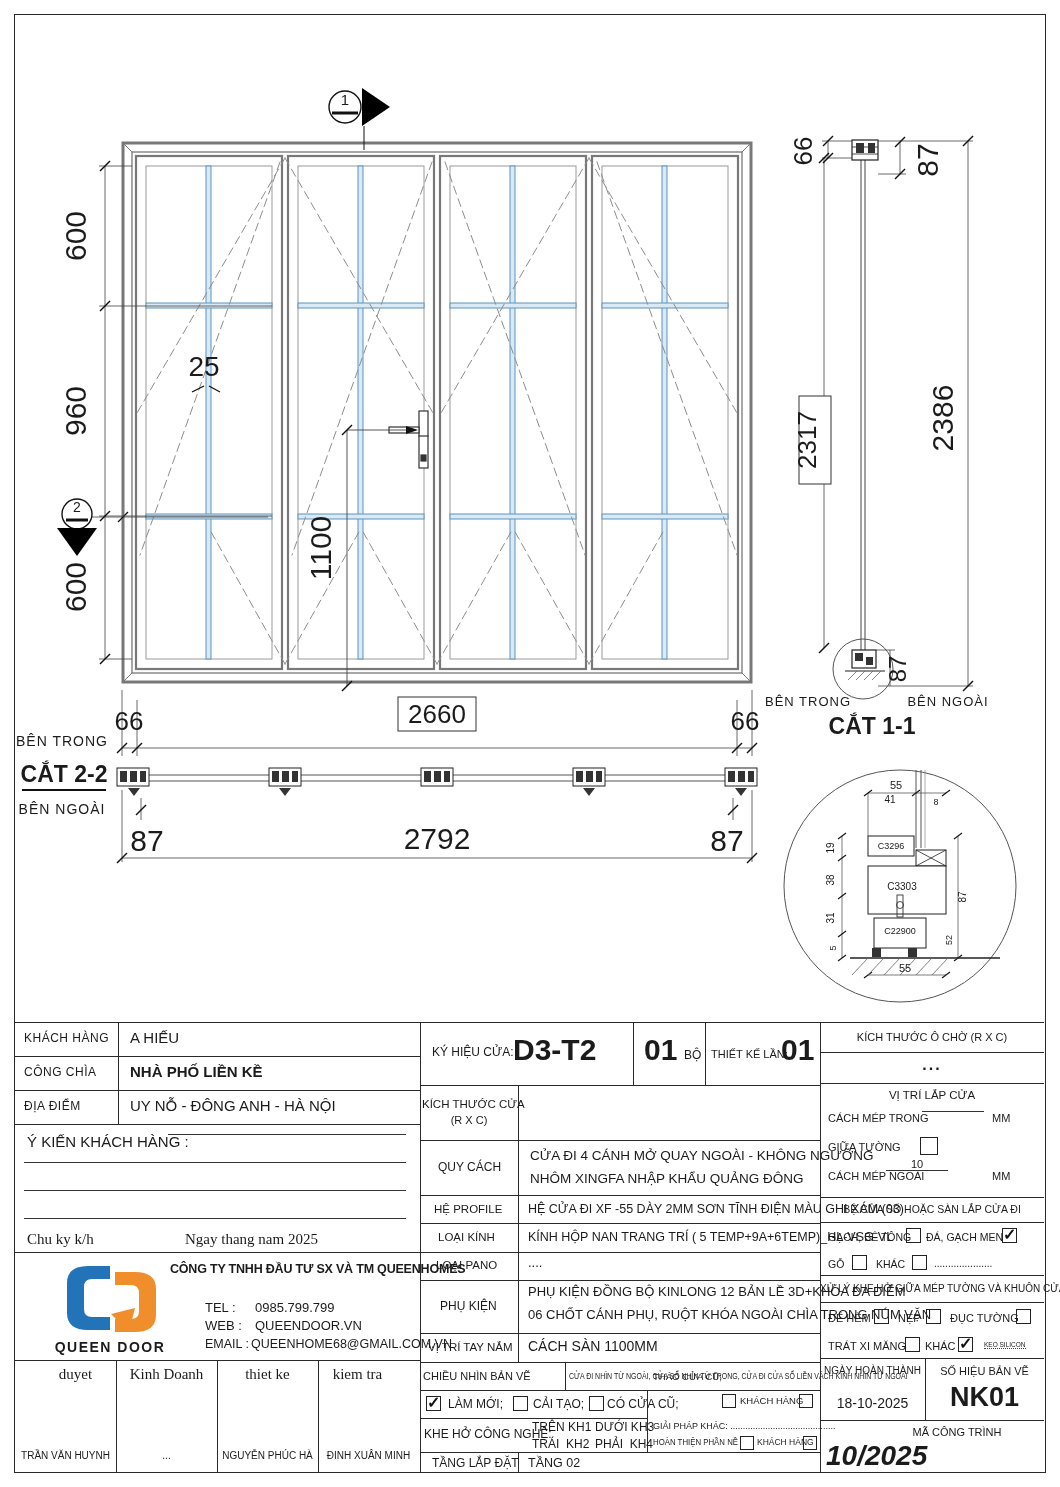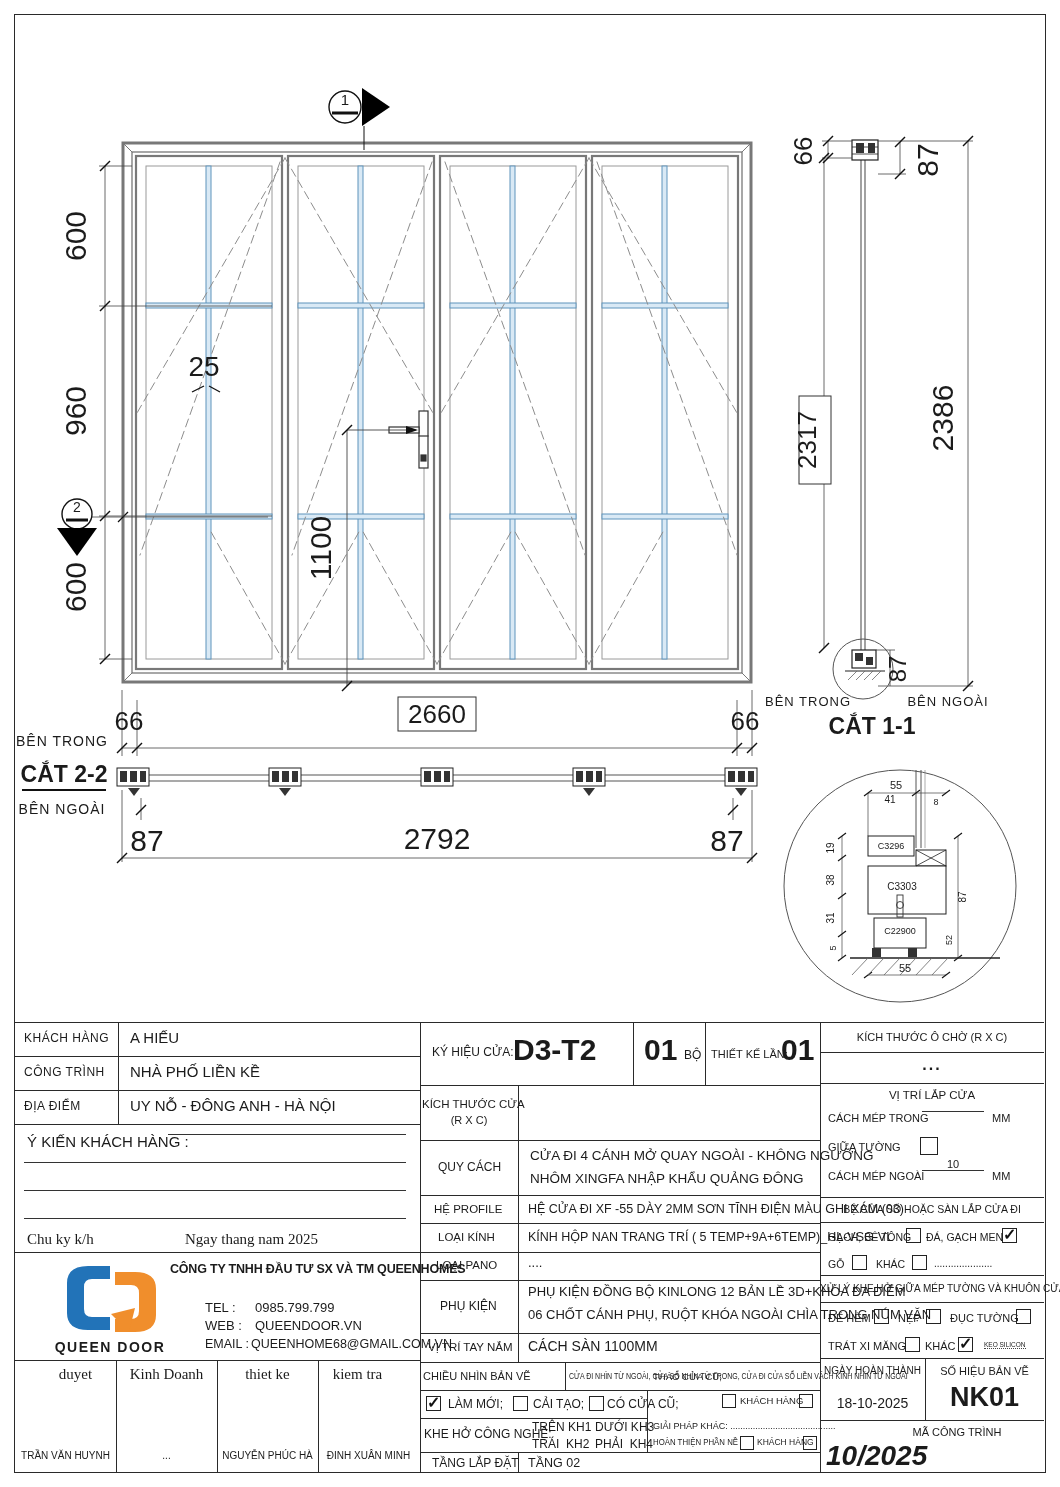--- a/index.html
+++ b/index.html
@@ -382,22 +382,22 @@
   <div class="hl" style="left:820px;top:1197px;width:224px;"></div>
   <div class="hl" style="left:820px;top:1222px;width:224px;"></div>
   <div class="hl" style="left:820px;top:1275px;width:224px;"></div>
   <div class="hl" style="left:820px;top:1302px;width:224px;"></div>
   <div class="hl" style="left:820px;top:1358px;width:224px;"></div>
   <div class="hl" style="left:820px;top:1420px;width:224px;"></div>
   <div class="vl" style="left:925px;top:1358px;height:62px;"></div>
 
   <div class="lbl" style="left:24px;top:1032px;font-size:12px;letter-spacing:.5px;">KHÁCH HÀNG</div>
   <div class="lbl" style="left:130px;top:1029px;font-size:15px;">A HIẾU</div>
-  <div class="lbl" style="left:24px;top:1066px;font-size:12px;letter-spacing:.5px;">CÔNG TRÌNH</div>
-  <div class="lbl" style="left:130px;top:1063px;font-size:15px;">NHÀ PHỐ LIỀN KỀ</div>
+  <div class="lbl" style="left:24px;top:1066px;font-size:12px;letter-spacing:.5px;">CÔNG CHÌA</div>
+  <div class="lbl" style="left:130px;top:1063px;font-size:15px;font-weight:bold;">NHÀ PHỐ LIỀN KỀ</div>
   <div class="lbl" style="left:24px;top:1100px;font-size:12px;letter-spacing:.5px;">ĐỊA ĐIỂM</div>
   <div class="lbl" style="left:130px;top:1097px;font-size:15px;">UY NỖ - ĐÔNG ANH - HÀ NỘI</div>
 
   <div class="lbl" style="left:27px;top:1133px;font-size:15px;">Ý KIẾN KHÁCH HÀNG :</div>
   <div class="blank" style="left:168px;top:1134px;width:238px;"></div>
   <div class="blank" style="left:24px;top:1162px;width:382px;"></div>
   <div class="blank" style="left:24px;top:1190px;width:382px;"></div>
   <div class="blank" style="left:24px;top:1218px;width:382px;"></div>
   <div class="lbl script" style="left:27px;top:1231px;font-size:15px;">Chu ky k/h</div>
   <div class="lbl script" style="left:185px;top:1231px;font-size:15px;">Ngay   thang   nam 2025</div>
@@ -488,21 +488,21 @@
   <div class="lbl ctr" style="left:820px;top:1031px;width:224px;font-size:11px;">KÍCH THƯỚC Ô CHỜ (R X C)</div>
   <div class="lbl b ctr" style="left:820px;top:1056px;width:224px;font-size:16px;letter-spacing:2px;">...</div>
   <div class="lbl ctr" style="left:820px;top:1089px;width:224px;font-size:11.5px;">VỊ TRÍ LẮP CỬA</div>
 
   <div class="lbl" style="left:828px;top:1112px;font-size:11px;">CÁCH MÉP TRONG</div>
   <div class="blank" style="left:922px;top:1111px;width:62px;"></div>
   <div class="lbl" style="left:992px;top:1112px;font-size:11px;">MM</div>
   <div class="lbl" style="left:828px;top:1141px;font-size:11px;">GIỮA TƯỜNG</div>
   <span class="cb" style="left:920px;top:1137px;width:16px;height:16px;"></span>
   <div class="lbl" style="left:828px;top:1170px;font-size:11px;">CÁCH MÉP NGOÀI</div>
-  <div class="blank ctr" style="left:922px;top:1158px;width:62px;font-size:11px;position:absolute;color:#1b1b1b;font-family:'Liberation Sans',sans-serif;">10</div>
+  <div class="blank ctr" style="left:886px;top:1158px;width:62px;font-size:11px;position:absolute;color:#1b1b1b;font-family:'Liberation Sans',sans-serif;">10</div>
   <div class="lbl" style="left:992px;top:1170px;font-size:11px;">MM</div>
 
   <div class="lbl ctr" style="left:820px;top:1203px;width:224px;font-size:10.5px;">BỆ CỬA SỔ HOẶC SÀN LẮP CỬA ĐI</div>
 
   <div class="lbl" style="left:828px;top:1231px;font-size:10.5px;">GẠCH, BÊ TÔNG</div>
   <span class="cb" style="left:906px;top:1228px;"></span>
   <div class="lbl" style="left:926px;top:1231px;font-size:10.5px;">ĐÁ, GẠCH MEN</div>
   <span class="cb" style="left:1002px;top:1228px;">✓</span>
   <div class="lbl" style="left:828px;top:1258px;font-size:10.5px;">GỖ</div>
   <span class="cb" style="left:852px;top:1255px;"></span>

